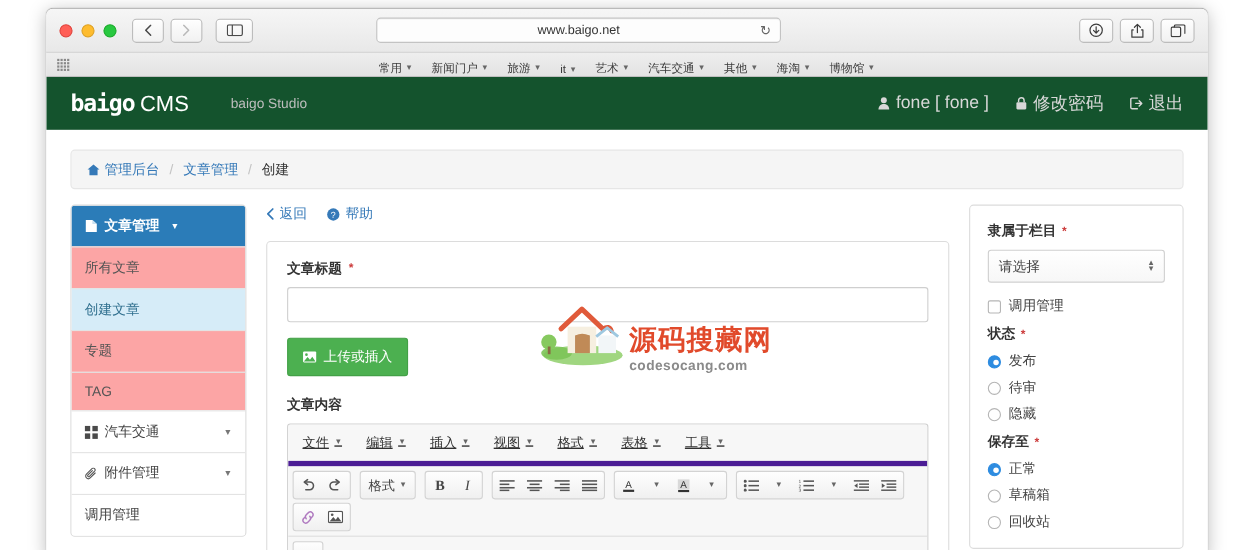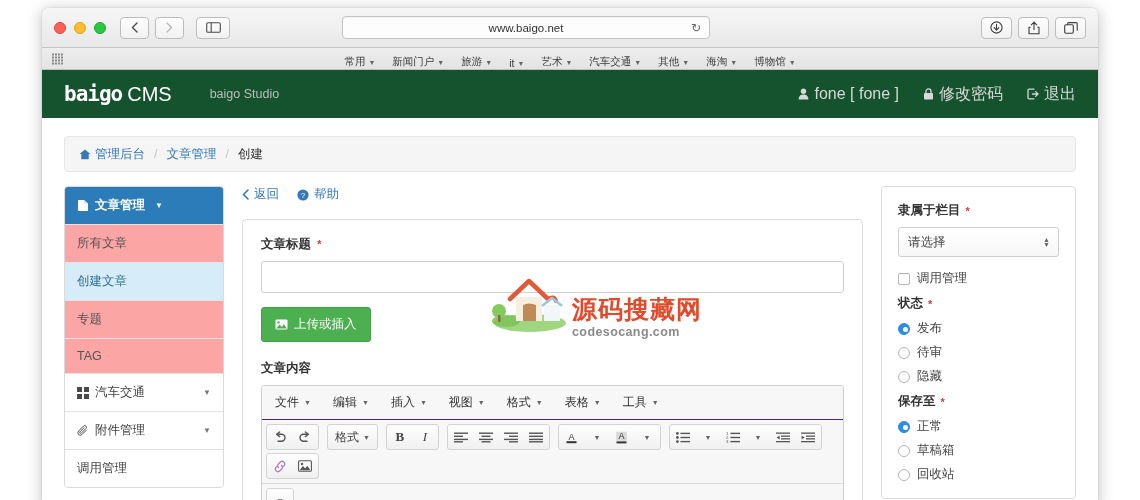--- a/index.html
+++ b/index.html
@@ -164,22 +164,22 @@
   .btn-green {
     margin-top: 14px;
     background: #4cb050; border: 1px solid #43a047; color: #fff;
     font-size: 12.5px; padding: 8px 13px; border-radius: 3px;
     display: inline-flex; align-items: center; gap: 6px; cursor: pointer;
   }
 
   
   .editor { border: 1px solid #cfcfcf; border-radius: 3px; overflow: hidden; background: #fff; }
   .mce-menubar {
-    background: #f7f7f7; border-bottom: 1px solid #4c1d95;
-    display: flex; align-items: flex-start; gap: 4px; padding: 5px 4px;
+    background: #f7f7f7; border-bottom: 5px solid #4c1d95;
+    display: flex; align-items: flex-start; gap: 4px; padding: 5px 4px; text-decoration: underline;
   }
   .mce-menu { font-size: 12px; color: #333; padding: 3px 9px; border-radius: 3px; display: flex; align-items: center; gap: 5px; }
   .mce-toolbar {
     background: #f7f7f7; border-bottom: 1px solid #d9d9d9;
     display: flex; align-items: center; flex-wrap: wrap;
     padding: 4px 4px; gap: 3px;
   }
   .tgroup { display: flex; align-items: center; gap: 1px; border: 1px solid #d3d3d3; border-radius: 3px; background: linear-gradient(#fefefe,#f0f0f0); padding: 1px; margin-right: 5px;}
   .tbtn {
     min-width: 24px; height: 22px; padding: 0 4px;

